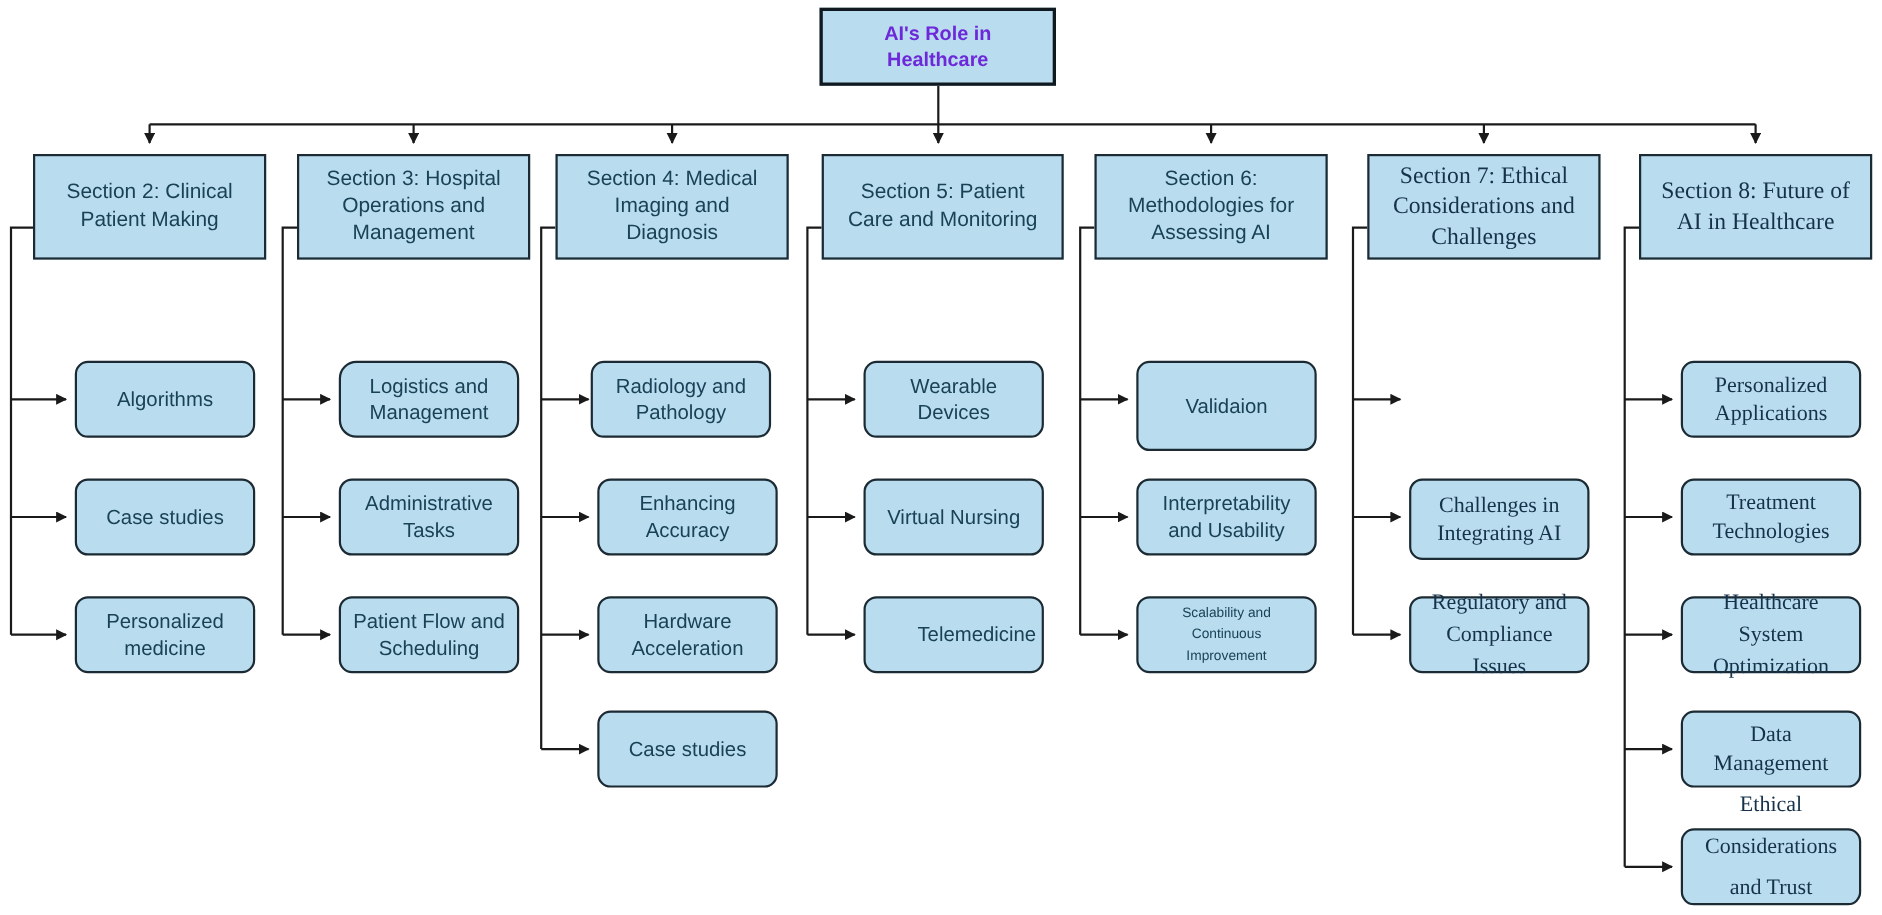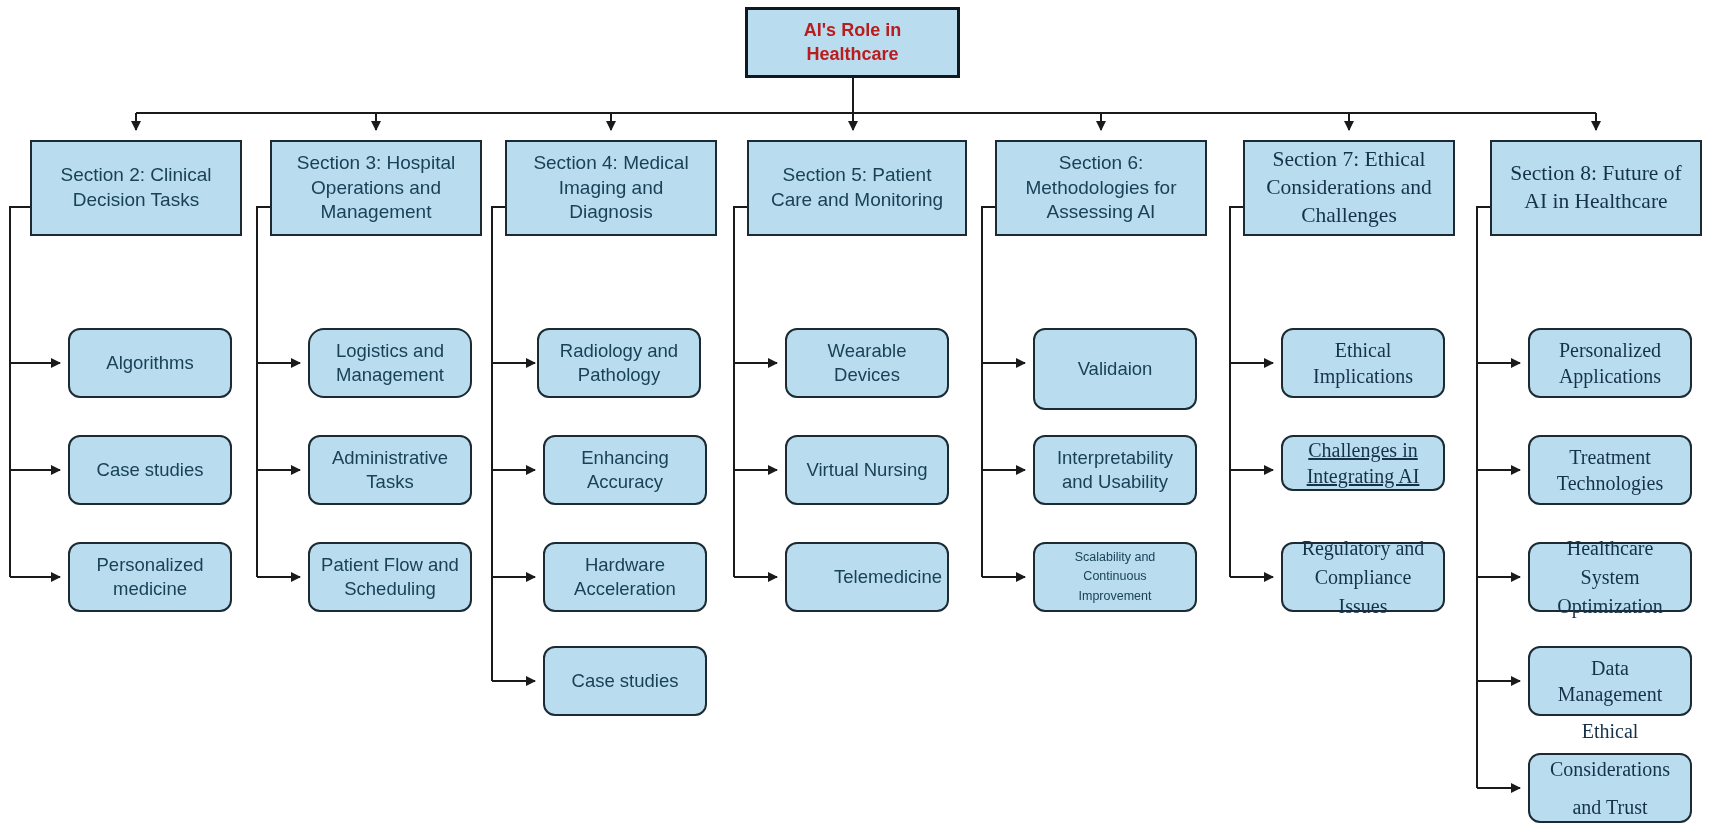--- a/index.html
+++ b/index.html
@@ -9,21 +9,21 @@
   svg.wires{position:absolute;left:0;top:0;z-index:1;}
   .box{
     position:absolute;z-index:2;box-sizing:border-box;
     background:#b9ddef;border:2px solid #1b2a33;color:#1a4257;
     display:flex;align-items:center;justify-content:center;
     text-align:center;white-space:pre-line;line-height:1.3;
     padding:4px 6px;
   }
   .root-box{
     border-width:3px;border-color:#101820;font-weight:bold;
-    font-size:18px;color:#b91c1c;
+    font-size:18px;color:#6d28d9;
   }
   .header-box{font-size:19px;}
   .child-box{border-radius:12px;font-size:18.5px;}
   .serif{font-family:"Liberation Serif", serif;color:#16324a;}
   .serif.header-box{font-size:21.5px;}
   .serif.child-box{font-size:20px;}
   .xs{font-size:12.5px;line-height:1.55;}
   .sm-serif{font-size:15.5px;line-height:1.45;}
   .md-serif{font-size:16.5px;line-height:1.45;}
   .xs-serif{font-size:13.5px;line-height:1.9;}
@@ -88,21 +88,21 @@
       <path d="M1477 577 H1520" marker-end="url(#arrow)"></path>
       <path d="M1477 681 H1520" marker-end="url(#arrow)"></path>
       <path d="M1477 788 H1520" marker-end="url(#arrow)"></path>
     </g>
   </svg>
 
   <div class="box root-box" style="left:745px;top:7px;width:215px;height:71px;">AI's Role in
 Healthcare</div>
 
   <div class="box header-box" style="left:30px;top:140px;width:212px;height:96px;">Section 2: Clinical
-Decision Tasks</div>
+Patient Making</div>
   <div class="box header-box" style="left:270px;top:140px;width:212px;height:96px;">Section 3: Hospital
 Operations and
 Management</div>
   <div class="box header-box" style="left:505px;top:140px;width:212px;height:96px;">Section 4: Medical
 Imaging and
 Diagnosis</div>
   <div class="box header-box" style="left:747px;top:140px;width:220px;height:96px;">Section 5: Patient
 Care and Monitoring</div>
   <div class="box header-box" style="left:995px;top:140px;width:212px;height:96px;">Section 6:
 Methodologies for
@@ -138,23 +138,21 @@
 Devices</div>
   <div class="box child-box" style="left:785px;top:542px;width:164px;height:70px;padding-left:48px;">Telemedicine</div>
 
   <div class="box child-box" style="left:1033px;top:328px;width:164px;height:82px;">Validaion</div>
   <div class="box child-box" style="left:1033px;top:435px;width:164px;height:70px;">Interpretability
 and Usability</div>
   <div class="box child-box xs" style="left:1033px;top:542px;width:164px;height:70px;">Scalability and
 Continuous
 Improvement</div>
 
-  <div class="box child-box serif" style="left:1281px;top:328px;width:164px;height:70px;">Ethical
-Implications</div>
-  <div class="box child-box serif" style="left:1281px;top:435px;width:164px;height:56px;text-decoration:underline;">Challenges in
+  <div class="box child-box serif" style="left:1281px;top:435px;width:164px;height:74px;">Challenges in
 Integrating AI</div>
   <div class="box child-box serif sm-serif" style="left:1281px;top:542px;width:164px;height:70px;">Regulatory and
 Compliance Issues</div>
 
   <div class="box child-box serif" style="left:1528px;top:328px;width:164px;height:70px;">Personalized
 Applications</div>
   <div class="box child-box serif" style="left:1528px;top:435px;width:164px;height:70px;">Treatment
 Technologies</div>
   <div class="box child-box serif md-serif" style="left:1528px;top:542px;width:164px;height:70px;">Healthcare System
 Optimization</div>

